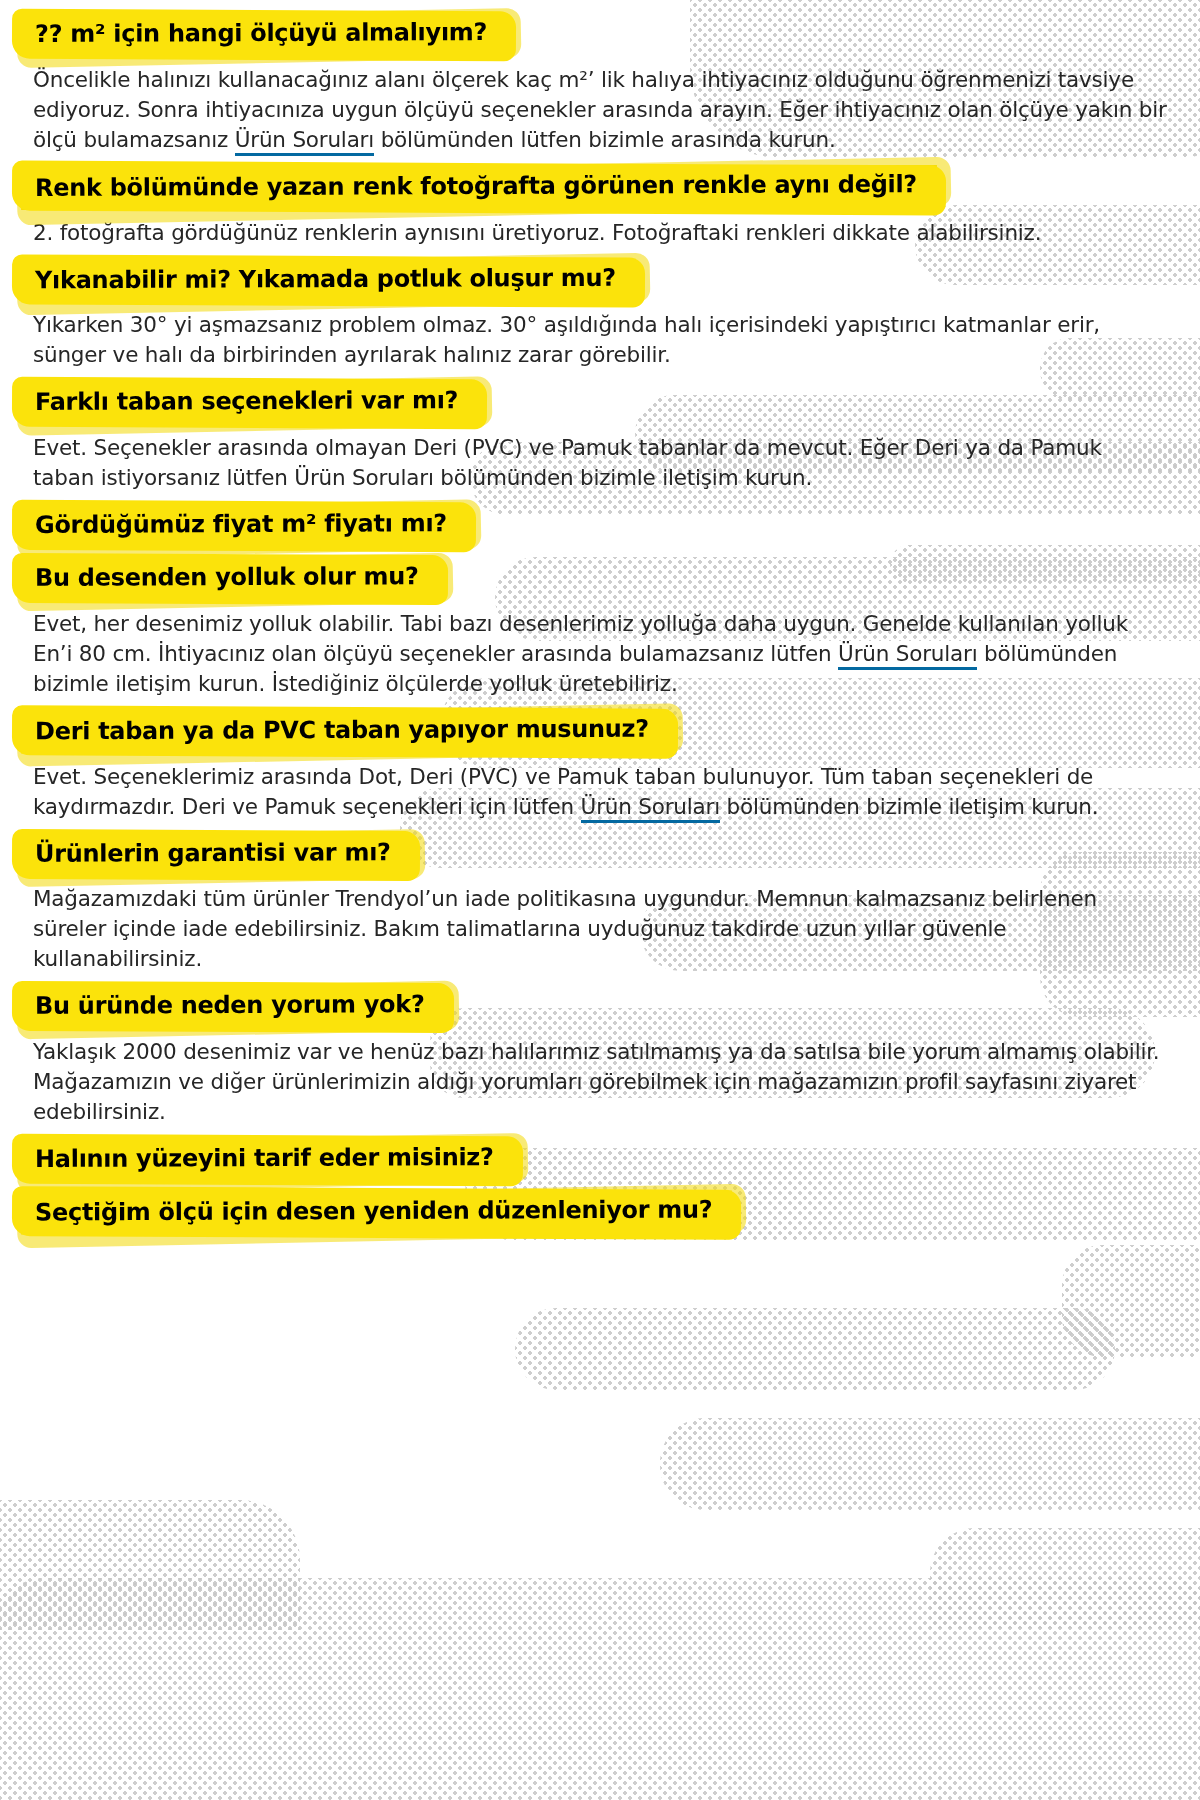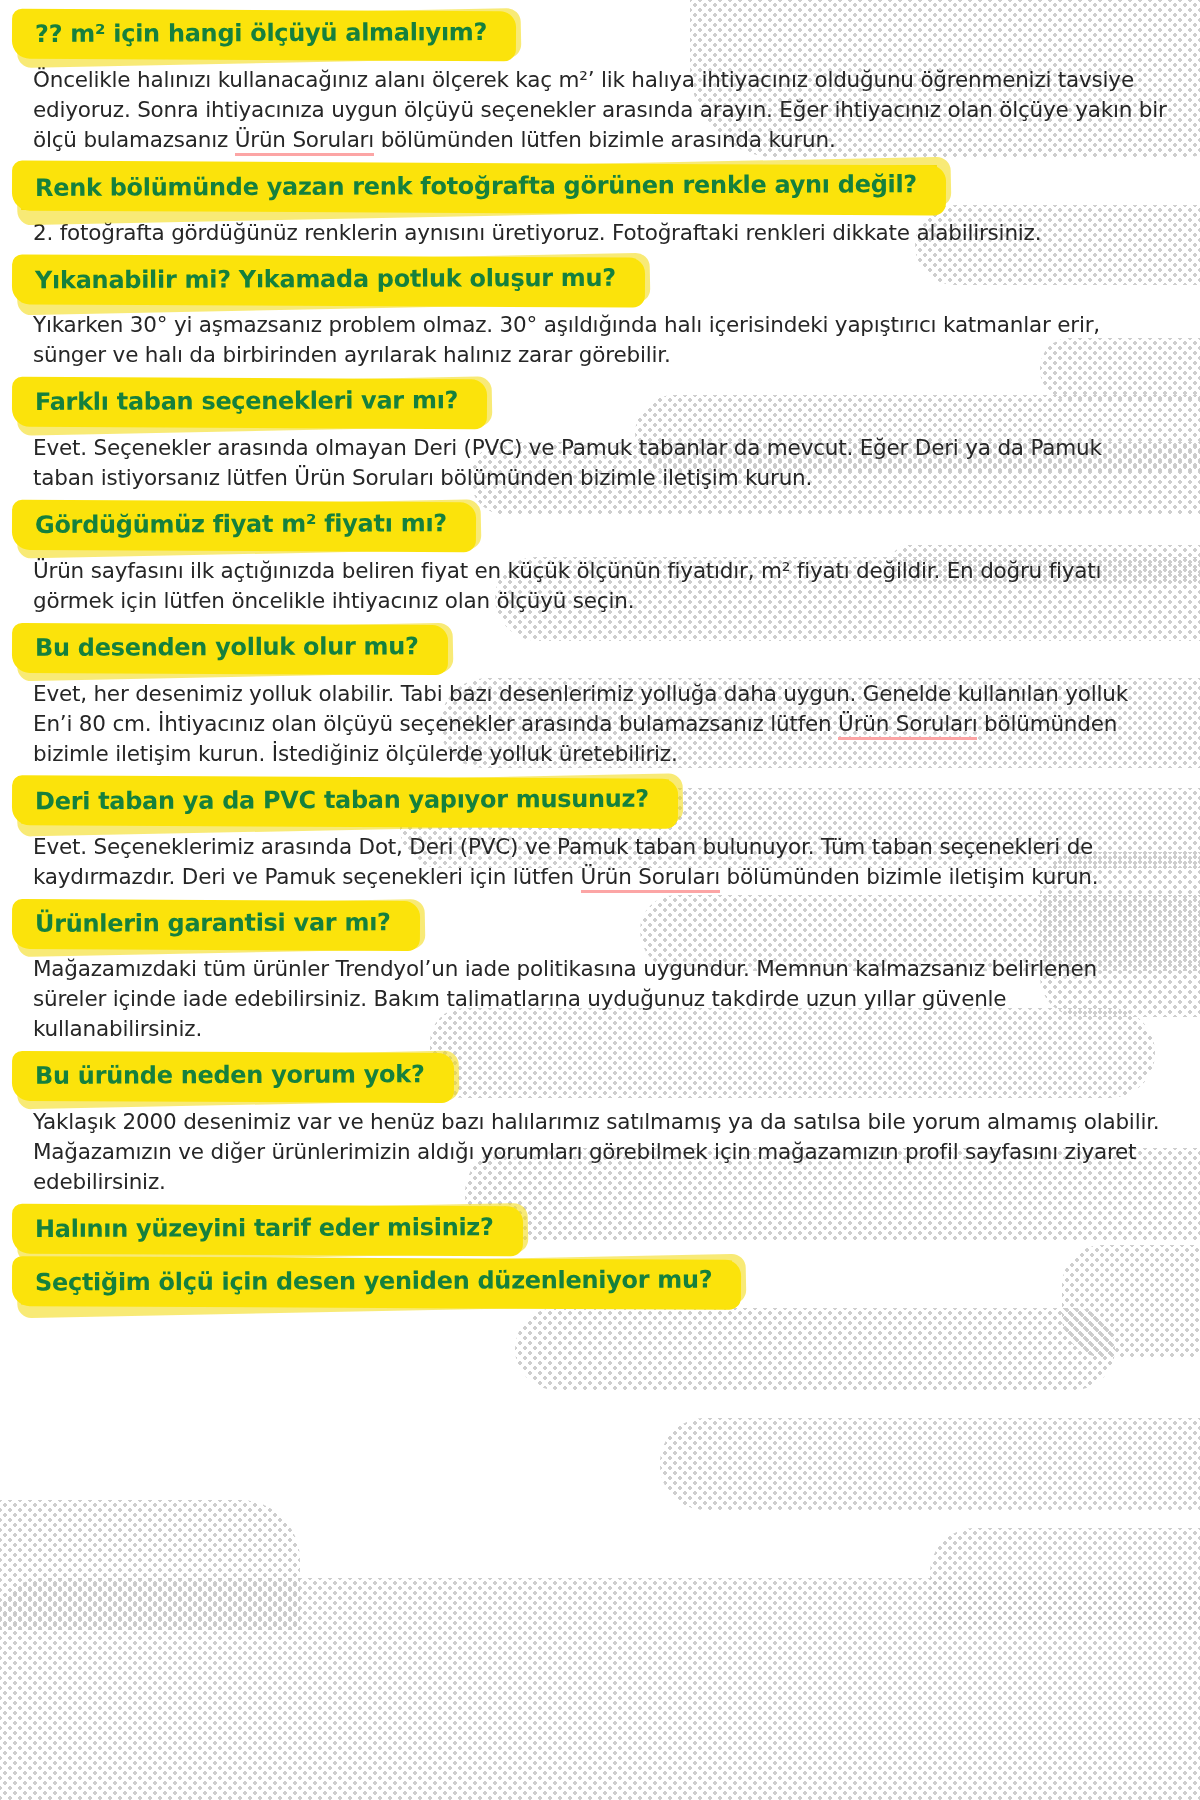--- a/index.html
+++ b/index.html
@@ -49,21 +49,21 @@
     position:absolute;inset:0;
     padding:12px 33px 0 33px;
     z-index:1;
   }
   .faq-item{margin:0;}
   .q{
     margin:12px 0 10px;
     font-size:24px;
     font-weight:bold;
     letter-spacing:-0.3px;
-    color:#15803d;
+    color:#000000;
     line-height:1.2;
   }
   .faq-item:first-child .q{margin-top:2px;}
   .hl{
     display:inline-block;
     position:relative;
     background:var(--yellow);
     padding:5px 20px 7px 14px;
     margin-left:-12px;
     transform:rotate(-0.25deg);
@@ -89,21 +89,21 @@
   }
   .a{
     margin:0 0 6px;
     font-size:21.5px;
     line-height:30px;
     color:#262626;
     letter-spacing:-0.2px;
     max-width:1140px;
   }
   .u{
-    border-bottom:3px solid #fca5a5;
+    border-bottom:3px solid #0369a1;
     padding-bottom:1px;
   }
 </style>
 </head>
 <body>
 
 <div class="page">
 
   <div>
     <div class="dots p1"></div>
@@ -153,21 +153,20 @@
     <h2 class="q">
       <span class="hl">Farklı taban seçenekleri var mı?</span>
     </h2>
     <p class="a"><span>Evet. Seçenekler arasında olmayan Deri (PVC) ve Pamuk tabanlar da mevcut. Eğer Deri ya da Pamuk taban istiyorsanız lütfen Ürün Soruları bölümünden bizimle iletişim kurun.</span></p>
   </section>
 
   <section class="faq-item">
     <h2 class="q">
       <span class="hl">Gördüğümüz fiyat m² fiyatı mı?</span>
     </h2>
-    <p class="a"><span>Ürün sayfasını ilk açtığınızda beliren fiyat en küçük ölçünün fiyatıdır, m² fiyatı değildir. En doğru fiyatı görmek için lütfen öncelikle ihtiyacınız olan ölçüyü seçin.</span></p>
   </section>
 
   <section class="faq-item">
     <h2 class="q">
       <span class="hl">Bu desenden yolluk olur mu?</span>
     </h2>
     <p class="a"><span>Evet, her desenimiz yolluk olabilir. Tabi bazı desenlerimiz yolluğa daha uygun. Genelde kullanılan yolluk En’i 80 cm. İhtiyacınız olan ölçüyü seçenekler arasında bulamazsanız lütfen </span><span class="u">Ürün Soruları</span><span> bölümünden bizimle iletişim kurun. İstediğiniz ölçülerde yolluk üretebiliriz.</span></p>
   </section>
 
 

